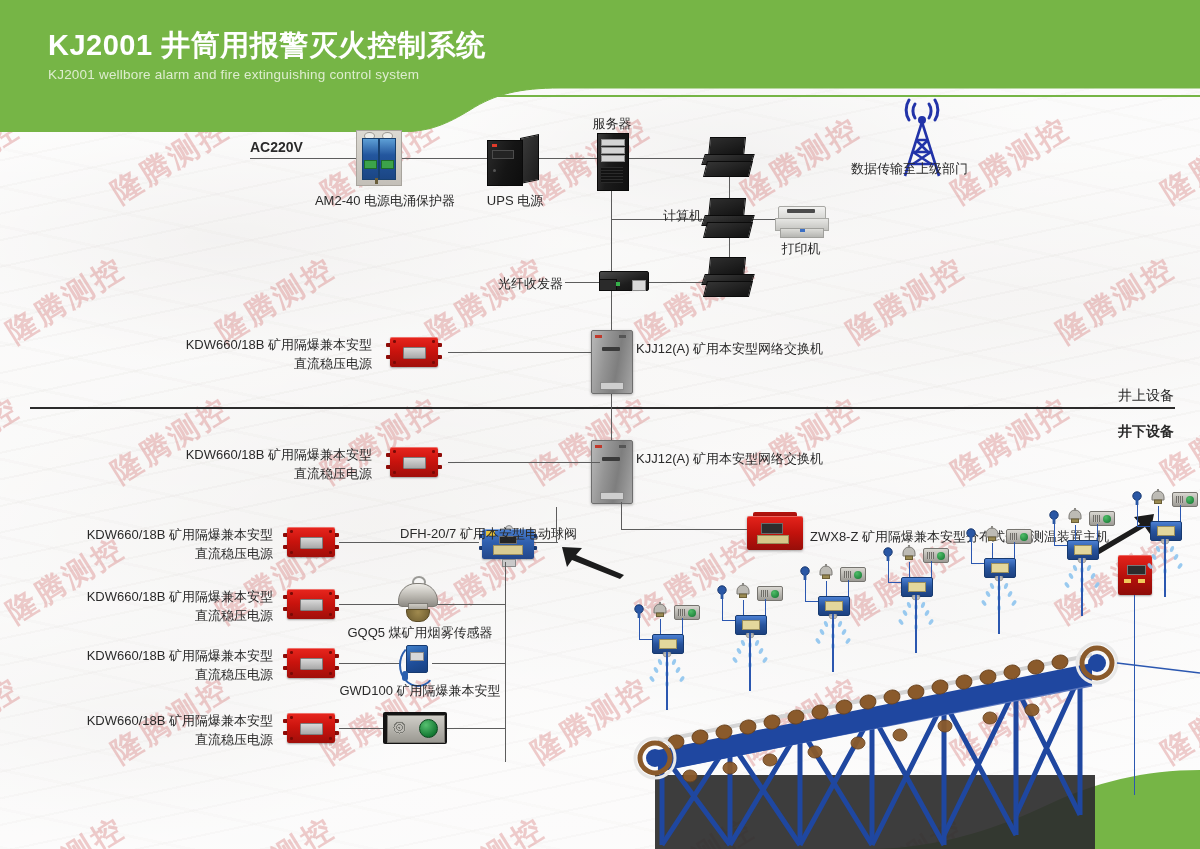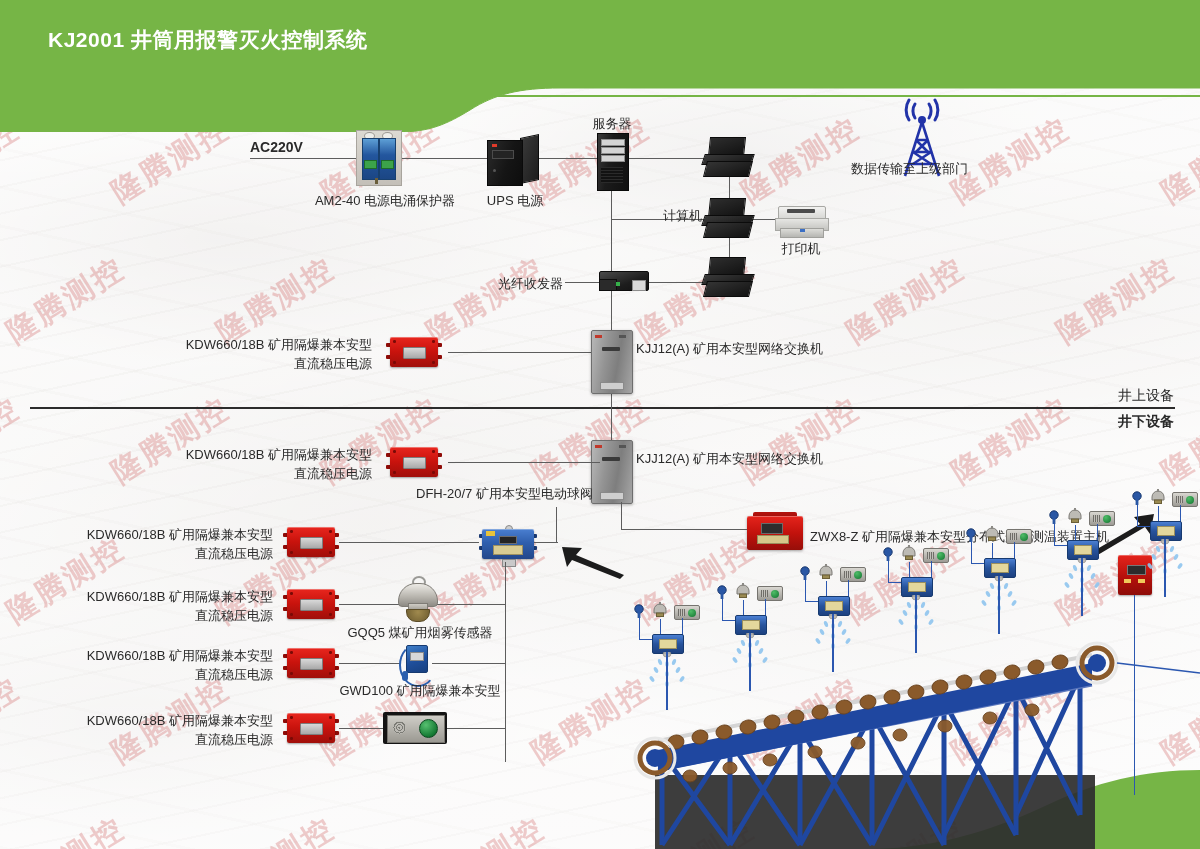--- a/index.html
+++ b/index.html
@@ -39,21 +39,21 @@
   .wm{
     position:absolute;color:rgba(205,90,90,.30);font-size:30px;font-weight:700;
     letter-spacing:3px;transform:rotate(-32deg);white-space:nowrap;
     font-family:"DejaVu Sans","Liberation Sans",sans-serif;
   }
 
   
   .hdr-wrap{position:absolute;left:0;top:0;width:1200px;height:132px;}
   .hdr-line{position:absolute;left:0;top:95px;width:1200px;height:2px;background:#76b546;}
   .hdr-title{
-    position:absolute;left:48px;top:26px;color:#ffffff;font-size:21px;font-weight:700;
+    position:absolute;left:48px;top:26px;color:#ffffff;font-size:29px;font-weight:700;
     letter-spacing:.5px;white-space:nowrap;
   }
   .hdr-sub{
     position:absolute;left:48px;top:67px;color:#e3f0d6;font-size:13.5px;
     letter-spacing:.2px;white-space:nowrap;opacity:.95;
   }
   .footer-curve{position:absolute;left:870px;top:770px;width:330px;height:79px;}
 
   
   .lbl{position:absolute;color:#2a2a2a;font-size:13px;line-height:19px;white-space:pre;}
@@ -285,29 +285,30 @@
       <div class="wm" style="left: 1050px; top: 840px;">隆腾测控</div>
     </div>
 
   <div class="hdr-wrap">
     <svg width="1200" height="132" viewBox="0 0 1200 132">
       <path d="M0,0 H1200 V88 H560 C520,88 495,94 470,110 C447,124 430,132 398,132 H0 Z" fill="#76b546"></path>
       <path d="M0,0 H1200 V88 H560 C520,88 495,94 470,110 C447,124 430,132 398,132 H0 Z" fill="none" stroke="#76b546" stroke-width="1"></path>
     </svg>
     <div class="hdr-line"></div>
     <div class="hdr-title">KJ2001 井筒用报警灭火控制系统</div>
+    <div class="hdr-sub">KJ2001 wellbore alarm and fire extinguishing control system</div>
   </div>
 
   <svg class="footer-curve" viewBox="0 0 330 79">
     <path d="M330,0 L330,79 L0,79 C60,79 120,62 175,36 C225,12 275,0 330,0 Z" fill="#76b546"></path>
   </svg>
 
   <div class="divider"></div>
   <div class="lbl big" style="left:1118px;top:386px;font-weight:400;">井上设备</div>
-  <div class="lbl big" style="left:1118px;top:413px;font-weight:700;font-family:Liberation Mono, monospace;">井下设备</div>
+  <div class="lbl big" style="left:1118px;top:422px;font-weight:700;">井下设备</div>
 
   <div class="w wh" style="left:250px;top:158px;width:110px;"></div>
   <div class="w wh" style="left:398px;top:158px;width:90px;"></div>
   <div class="w wh" style="left:537px;top:158px;width:60px;"></div>
   <div class="w wh" style="left:627px;top:158px;width:80px;"></div>
 
   <div class="w wv" style="left:611px;top:170px;height:160px;"></div>
 
   <div class="w wh" style="left:611px;top:219px;width:96px;"></div>
   <div class="w wh" style="left:749px;top:219px;width:28px;"></div>
@@ -469,21 +470,21 @@
     <div class="lug" style="left:2px;top:9px;"></div>
       <div class="lug" style="left:2px;top:21px;"></div>
     <div class="lug" style="left:55px;top:9px;"></div>
       <div class="lug" style="left:55px;top:21px;"></div>
     <div class="body"></div>
       <div class="mk"></div>
       <div class="scr"></div>
       <div class="tag"></div>
     <div class="stem"></div>
   </div>
-  <div class="lbl r" style="left:400px;top:484px;width:160px;margin-left:16px;">DFH-20/7 矿用本安型电动球阀</div>
+  <div class="lbl r" style="left:400px;top:524px;width:160px;">DFH-20/7 矿用本安型电动球阀</div>
   <div class="w wv" style="left:556px;top:507px;height:36px;"></div>
   <div class="w wh" style="left:534px;top:542px;width:24px;"></div>
   <div class="w wv" style="left:505px;top:562px;height:200px;"></div>
 
   <div class="kdw" style="left:283px;top:527px;">
     <div class="ear" style="left:0;top:6px;"></div>
       <div class="ear" style="left:0;top:18px;"></div>
     <div class="ear" style="left:50px;top:6px;"></div>
       <div class="ear" style="left:50px;top:18px;"></div>
     <div class="body"></div>

